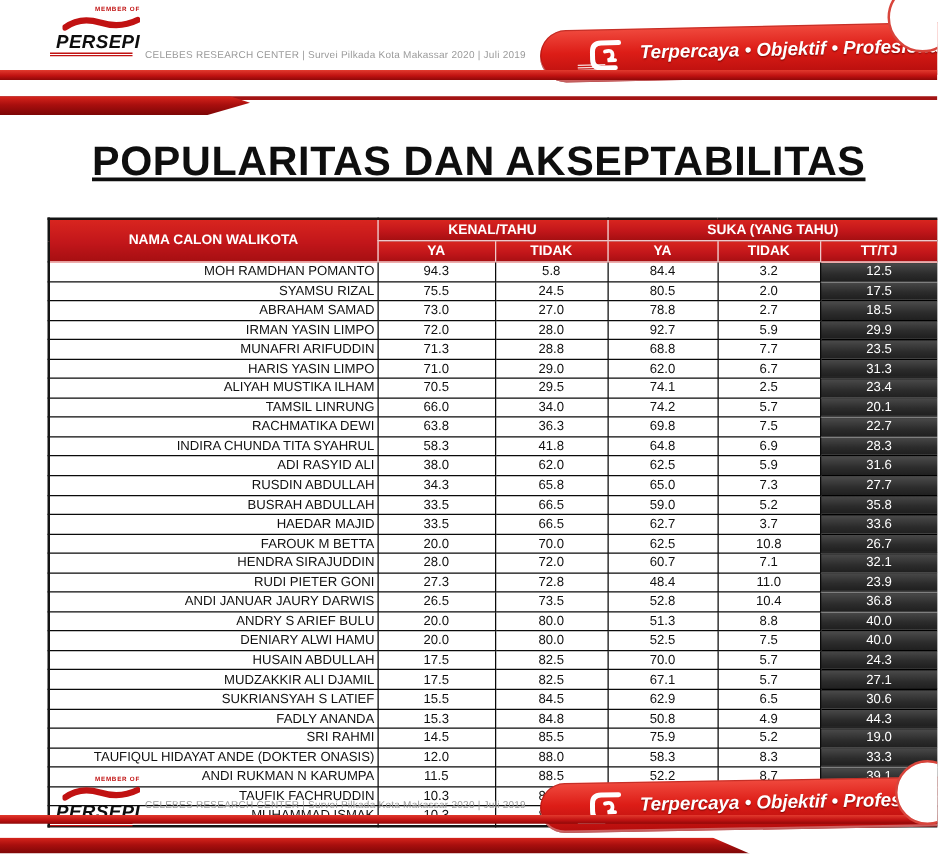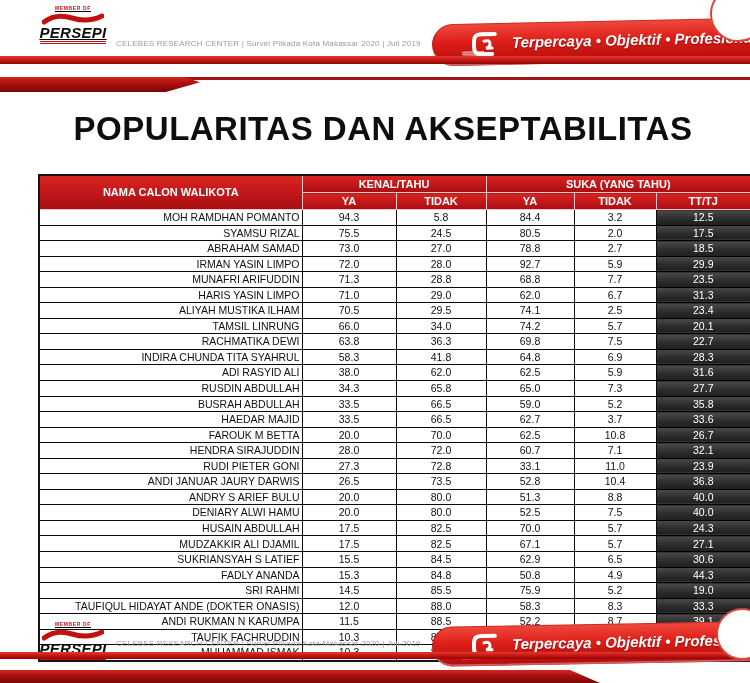--- a/index.html
+++ b/index.html
@@ -1,20 +1,20 @@
 <!DOCTYPE html>
 <html><head>
 <meta charset="utf-8">
 <style>
   html,body{margin:0;padding:0;}
   body{font-family:"Liberation Sans", sans-serif; background:#fff;}
   .page{position:relative;width:750px;height:683px;background:#fff;overflow:hidden;}
 
   
-  .persepi{position:absolute;width:78px;text-align:center;line-height:1;text-decoration:underline;}
+  .persepi{position:absolute;width:78px;text-align:right;line-height:1;}
   .persepi .member-of{font-size:5px;font-weight:bold;color:#c11212;letter-spacing:.6px;margin-bottom:1px;}
   .persepi .word{font-size:15px;font-weight:bold;font-style:italic;color:#0d0d0d;letter-spacing:.3px;margin-top:-3px;}
   .persepi .strip{height:3px;margin:1px 6px 0 6px;background:repeating-linear-gradient(180deg,#c11212 0 1px,#fff 1px 2px,#c11212 2px 3px);}
   .src-text{position:absolute;font-size:8px;color:#9a9a9a;letter-spacing:.2px;white-space:nowrap;}
 
   .banner{position:absolute;width:322px;height:42px;border-radius:22px 0 0 22px;
     background:linear-gradient(180deg,#f04a3e 0%,#dd1d17 45%,#b30c0c 100%);
     box-shadow:inset 0 -2px 0 rgba(255,255,255,.35), inset 0 0 0 1px rgba(120,0,0,.35);}
   .banner .tagline{position:absolute;left:80px;top:11px;color:#fff;font-size:15px;font-weight:bold;font-style:italic;
     text-shadow:0 1px 1px rgba(90,0,0,.6);white-space:nowrap;}
@@ -25,21 +25,21 @@
 
   .redbar-full{position:absolute;left:0;width:750px;height:8px;
     background:linear-gradient(180deg,#e23a2e 0%,#c21312 55%,#8f0808 100%);}
   .thinline{position:absolute;left:0;width:750px;height:3px;background:#a31414;}
   .taper{position:absolute;left:0;background:linear-gradient(180deg,#d8251c 0%,#a90f0e 45%,#7c0606 100%);}
   .taper.top{width:200px;height:15px;clip-path:polygon(0 0,92% 0,100% 35%,83% 100%,0 100%);}
   .taper.bottom{width:600px;height:13px;clip-path:polygon(0 0,95% 0,100% 100%,0 100%);}
 
   
   .title{position:absolute;left:38px;top:110px;width:690px;margin:0;text-align:center;
-    font-size:33px;font-weight:bold;color:#0e0e0e;letter-spacing:.5px;white-space:nowrap;}
+    font-size:33px;font-weight:bold;color:#0e0e0e;letter-spacing:.5px;white-space:nowrap;text-decoration:underline;}
 
   
   table.pop{position:absolute;left:38px;top:174px;width:712px;border-collapse:collapse;table-layout:fixed;
     border:2px solid #141414;}
   table.pop th{background:linear-gradient(180deg,#d8251f 0%,#c2161a 55%,#a60f12 100%);
     color:#fff;font-size:11px;font-weight:bold;border:1px solid #efc9c9;padding:0;line-height:1.15;height:16px;}
   table.pop thead tr.grp th{border-bottom:1px solid #efc9c9;}
   table.pop td{font-size:10.5px;color:#101010;border:1px solid #0a0a0a;padding:0 2px;height:14.55px;
     line-height:1;text-align:center;overflow:hidden;white-space:nowrap;}
   table.pop td.name{text-align:right;padding-left:4px;}
@@ -230,21 +230,21 @@
           <td>28.0</td>
           <td>72.0</td>
           <td>60.7</td>
           <td>7.1</td>
           <td class="dark">32.1</td>
         </tr>
         <tr>
           <td class="name">RUDI PIETER GONI</td>
           <td>27.3</td>
           <td>72.8</td>
-          <td>33.1</td>
+          <td>48.4</td>
           <td>11.0</td>
           <td class="dark">23.9</td>
         </tr>
         <tr>
           <td class="name">ANDI JANUAR JAURY DARWIS</td>
           <td>26.5</td>
           <td>73.5</td>
           <td>52.8</td>
           <td>10.4</td>
           <td class="dark">36.8</td>

